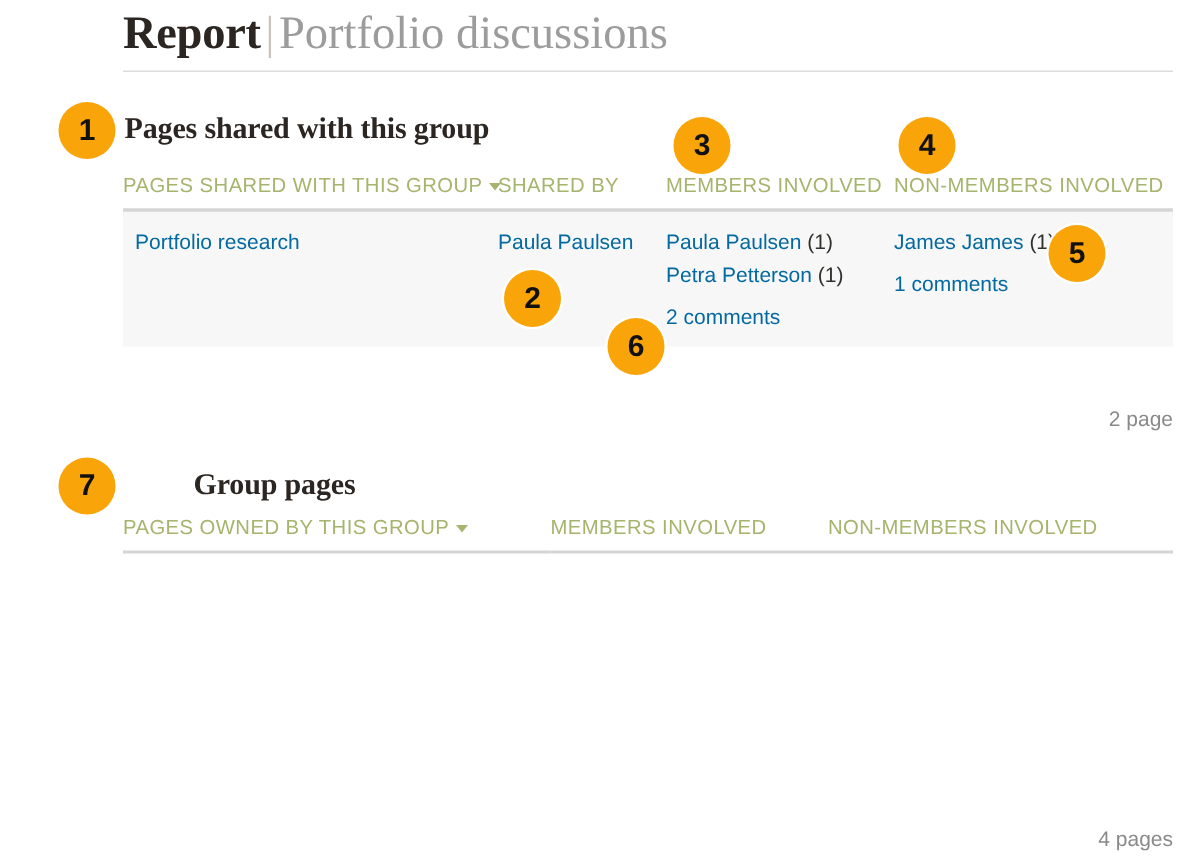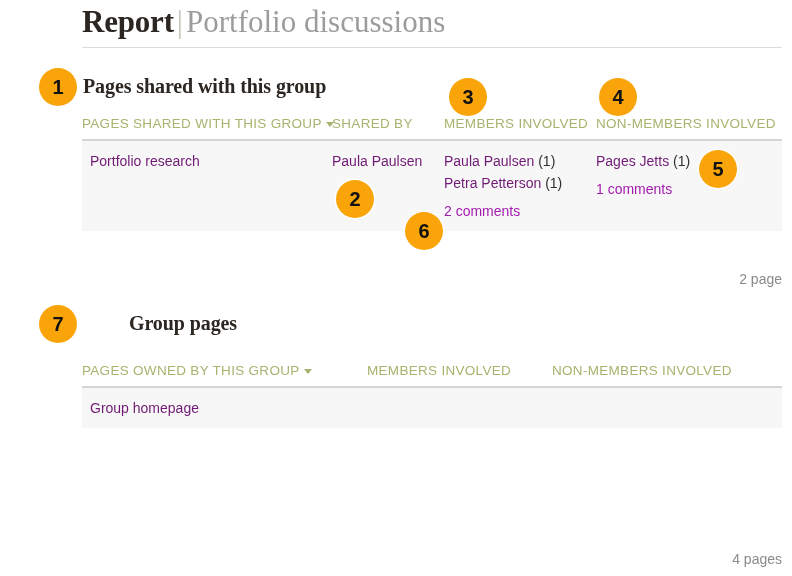--- a/index.html
+++ b/index.html
@@ -66,21 +66,21 @@
   #heading-shared { left: 83px; top: 75px; }
   #heading-group  { left: 83px; top: 312px; margin-left: 46px; }
 
   
   .rpt-table {
     position: absolute;
     border-collapse: collapse;
     table-layout: fixed;
   }
   #table-shared { left: 82px; top: 116px; width: 700px; }
-  #table-group  { left: 82px; top: 363px; width: 700px; }
+  #table-group  { left: 82px; top: 344px; width: 700px; }
 
   .rpt-table th {
     text-align: left;
     font-weight: normal;
     font-size: 13.5px;
     color: #a6b46e;
     letter-spacing: 0.3px;
     text-transform: uppercase;
     padding: 0 0 8px 0;
     vertical-align: bottom;
@@ -101,28 +101,28 @@
     font-size: 14px;
     color: #32302d;
     padding: 9px 0 9px 0;
     vertical-align: top;
     line-height: 22px;
   }
   .rpt-table tr.striped td { background: #f7f7f7; }
   .rpt-table td.first { padding-left: 8px; }
 
   .link {
-    color: #701a75;
+    color: #0369a1;
     text-decoration: none;
   }
   .count {
     color: #32302d;
   }
   .plain {
-    color: #a21caf;
+    color: #0369a1;
   }
   .cell-line { display: block; white-space: nowrap; }
   .cell-gap { display: block; height: 6px; }
 
   
   .table-footer {
     position: absolute;
     right: 10px;
     font-size: 14px;
     color: #8a8a8a;
@@ -182,21 +182,21 @@
         <td>
           <a class="link" href="#">Paula Paulsen</a>
         </td>
         <td>
           <span class="cell-line"><a class="link" href="#">Paula Paulsen</a> <span class="count">(1)</span></span>
           <span class="cell-line"><a class="link" href="#">Petra Petterson</a> <span class="count">(1)</span></span>
           <span class="cell-gap"></span>
           <span class="cell-line plain">2 comments</span>
         </td>
         <td>
-          <span class="cell-line"><a class="link" href="#">Pages Jetts</a> <span class="count">(1)</span></span>
+          <span class="cell-line"><a class="link" href="#">James James</a> <span class="count">(1)</span></span>
           <span class="cell-gap"></span>
           <span class="cell-line plain">1 comments</span>
         </td>
       </tr>
     </tbody>
   </table>
 
   <div class="table-footer" id="footer-shared">2 page</div>
 
   <div class="section-heading" id="heading-group">Group pages</div>
@@ -208,27 +208,20 @@
       <col style="width:230px">
     </colgroup>
     <thead>
       <tr>
         <th class="first"><span>Pages owned by this group</span><span class="sortcaret"></span></th>
         <th><span>Members involved</span></th>
         <th><span>Non-members involved</span></th>
       </tr>
     </thead>
     <tbody>
-      <tr class="striped">
-        <td class="first">
-          <a class="link" href="#">Group homepage</a>
-        </td>
-        <td></td>
-        <td></td>
-      </tr>
     </tbody>
   </table>
 
   <div class="table-footer" id="footer-group">4 pages</div>
 
   <div class="badge" style="left: 39px; top: 68px;">1</div>
   <div class="badge" style="left: 336px; top: 180px;">2</div>
   <div class="badge" style="left: 449px; top: 78px;">3</div>
   <div class="badge" style="left: 599px; top: 78px;">4</div>
   <div class="badge" style="left: 699px; top: 150px;">5</div>

